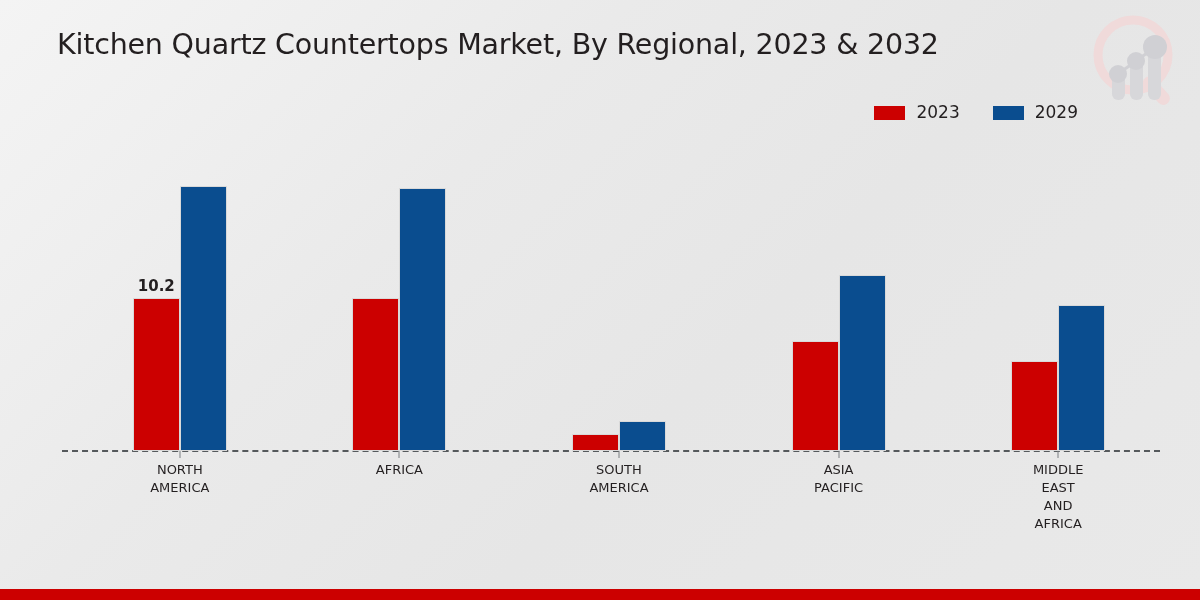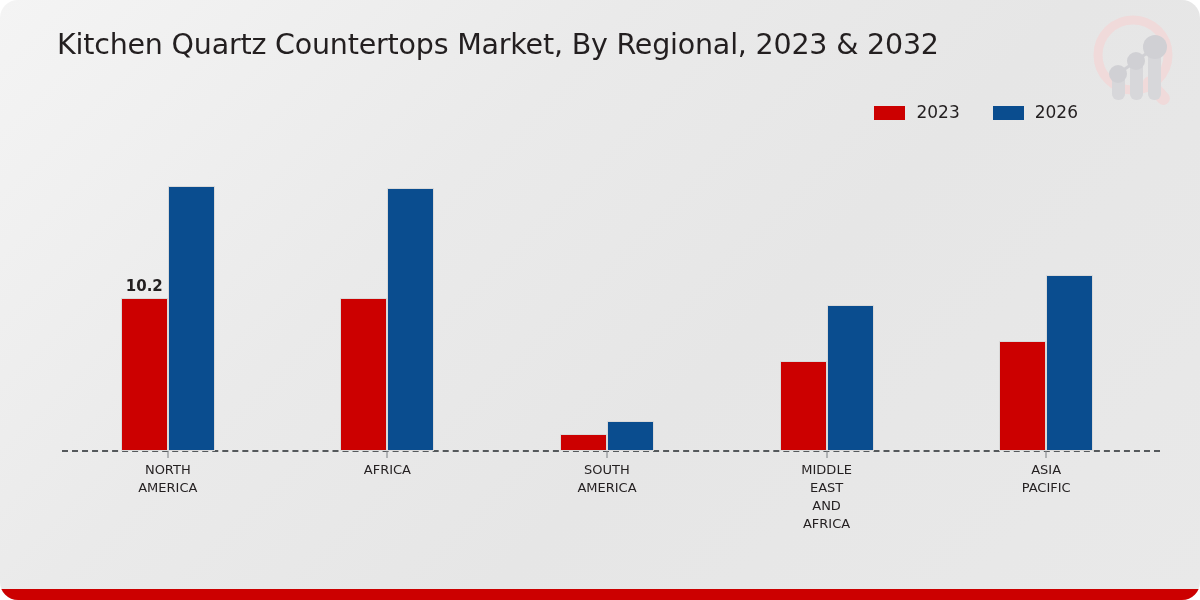--- a/index.html
+++ b/index.html
@@ -12,21 +12,20 @@
     overflow: hidden;
     font-family: "DejaVu Sans", sans-serif;
   }
 
   #chart-root {
     position: relative;
     width: 1200px;
     height: 600px;
     background: linear-gradient(135deg, #f4f4f4 0%, #eaeaea 35%, #e6e6e6 60%, #e9e9e9 100%);
     overflow: hidden;
-    border-radius: 18px;
   }
 
   
   .watermark {
     position: absolute;
     top: 8px;
     right: 8px;
     width: 112px;
     height: 112px;
     opacity: 1;
@@ -74,21 +73,21 @@
     position: absolute;
     left: 62px;
     top: 450px;
     width: 1098px;
     height: 0;
     border-top: 2px dashed #55595c;
   }
 
   .groups {
     position: absolute;
-    left: 58px;
+    left: 70px;
     top: 150px;
     width: 1098px;
     height: 301px;
     display: flex;
   }
   .group {
     position: relative;
     flex: 1 1 0;
     height: 100%;
   }
@@ -186,21 +185,21 @@
 
   <div class="chart-title">Kitchen Quartz Countertops Market, By Regional, 2023 &amp; 2032</div>
 
   <div class="legend">
     <div class="legend-item">
       <span class="legend-swatch" style="background:#cc0000"></span>
       <span class="legend-label">2023</span>
     </div>
     <div class="legend-item">
       <span class="legend-swatch" style="background:#0a4d8f"></span>
-      <span class="legend-label">2026</span>
+      <span class="legend-label">2029</span>
     </div>
   </div>
 
   <div class="baseline"></div>
 
   <div class="groups" id="groups">
       <div class="group">
         <div class="bars">
           <div class="bar-wrap">
             <div class="bar red" title="2023: 10.2" style="height: 153.51px; background: rgb(204, 0, 0);"></div>
@@ -233,37 +232,37 @@
           <div class="bar-wrap">
             <div class="bar blue" title="2032: 2" style="height: 30.1px; background: rgb(10, 77, 143);"></div>
           </div>
         </div>
         <div class="tick"></div>
         <div class="cat-label">SOUTH<br>AMERICA</div>
       </div>
       <div class="group">
         <div class="bars">
           <div class="bar-wrap">
+            <div class="bar red" title="2023: 7.3" style="height: 109.865px; background: rgb(204, 0, 0);"></div>
+          </div>
+          <div class="bar-wrap">
+            <div class="bar blue" title="2032: 11.7" style="height: 176.085px; background: rgb(10, 77, 143);"></div>
+          </div>
+        </div>
+        <div class="tick"></div>
+        <div class="cat-label">ASIA<br>PACIFIC</div>
+      </div>
+      <div class="group">
+        <div class="bars">
+          <div class="bar-wrap">
             <div class="bar red" title="2023: 6" style="height: 90.3px; background: rgb(204, 0, 0);"></div>
           </div>
           <div class="bar-wrap">
             <div class="bar blue" title="2032: 9.7" style="height: 145.985px; background: rgb(10, 77, 143);"></div>
           </div>
         </div>
         <div class="tick"></div>
         <div class="cat-label">MIDDLE<br>EAST<br>AND<br>AFRICA</div>
-      </div>
-      <div class="group">
-        <div class="bars">
-          <div class="bar-wrap">
-            <div class="bar red" title="2023: 7.3" style="height: 109.865px; background: rgb(204, 0, 0);"></div>
-          </div>
-          <div class="bar-wrap">
-            <div class="bar blue" title="2032: 11.7" style="height: 176.085px; background: rgb(10, 77, 143);"></div>
-          </div>
-        </div>
-        <div class="tick"></div>
-        <div class="cat-label">ASIA<br>PACIFIC</div>
       </div>
     </div>
 
   <div class="bottom-bar"></div>
 </div>
 
 </body></html>

